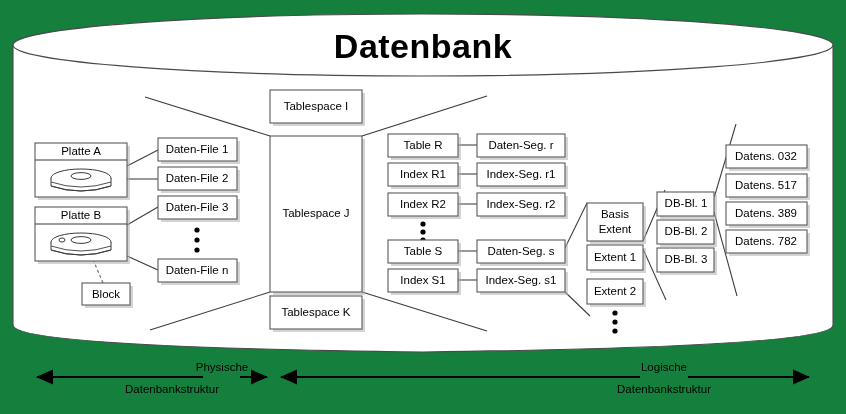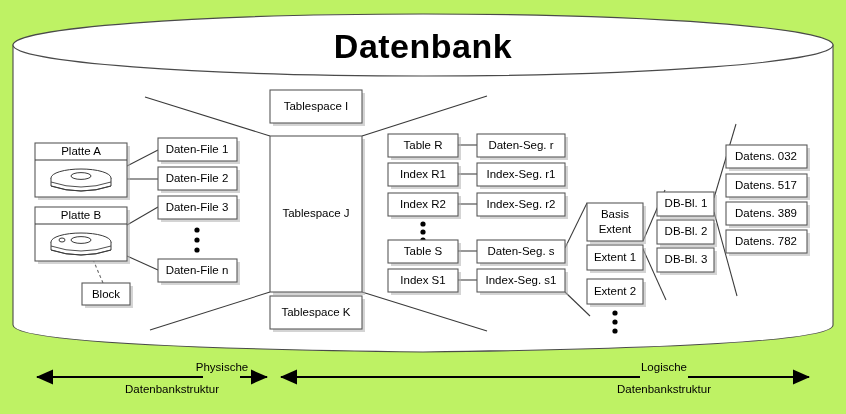--- a/index.html
+++ b/index.html
@@ -1,18 +1,18 @@
 <!DOCTYPE html>
 <html><head>
 <meta charset="utf-8">
 <style>
   html,body{margin:0;padding:0;background:#ffffff;}
   body{width:846px;height:414px;overflow:hidden;
        font-family:"Liberation Sans","DejaVu Sans",sans-serif;}
-  #stage{position:relative;width:846px;height:414px;background:#bef264;}
+  #stage{position:relative;width:846px;height:414px;background:#15803d;}
   svg{display:block;position:absolute;left:0;top:0;}
   text{font-family:"Liberation Sans","DejaVu Sans",sans-serif;fill:#000;}
   .boxlabel{font-size:11.5px;text-anchor:middle;dominant-baseline:middle;}
   .title{font-size:34px;text-anchor:middle;font-weight:700;letter-spacing:0.5px;}
   .axis{font-size:11.5px;text-anchor:middle;}
   .bx{fill:#ffffff;stroke:#595959;stroke-width:1.1;}
   .bx-shadow{fill:#b0b0b0;opacity:.55;}
   .cyl{fill:#ffffff;stroke:#4a4a4a;stroke-width:1.1;}
   .lnk{stroke:#3a3a3a;stroke-width:1.05;fill:none;}
   .dash{stroke:#6a6a6a;stroke-width:1.1;stroke-dasharray:3 2.6;fill:none;}

